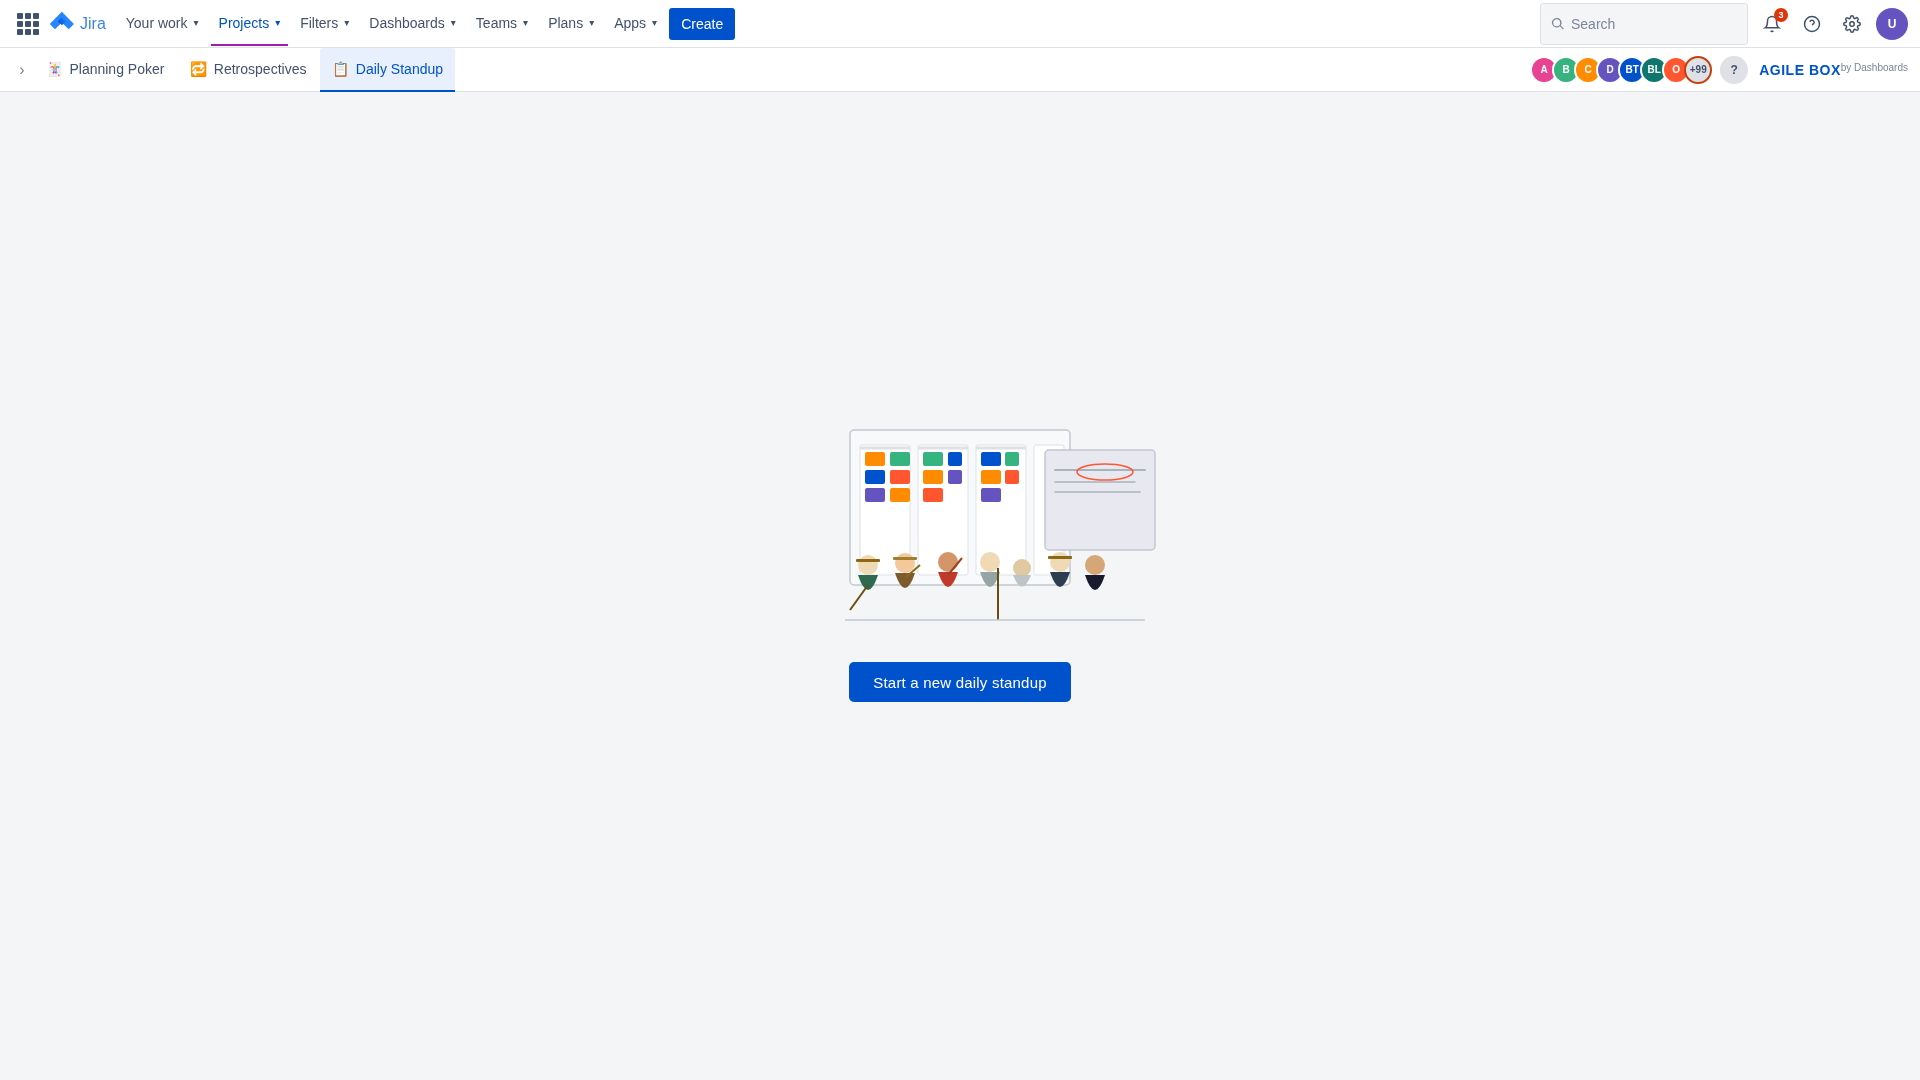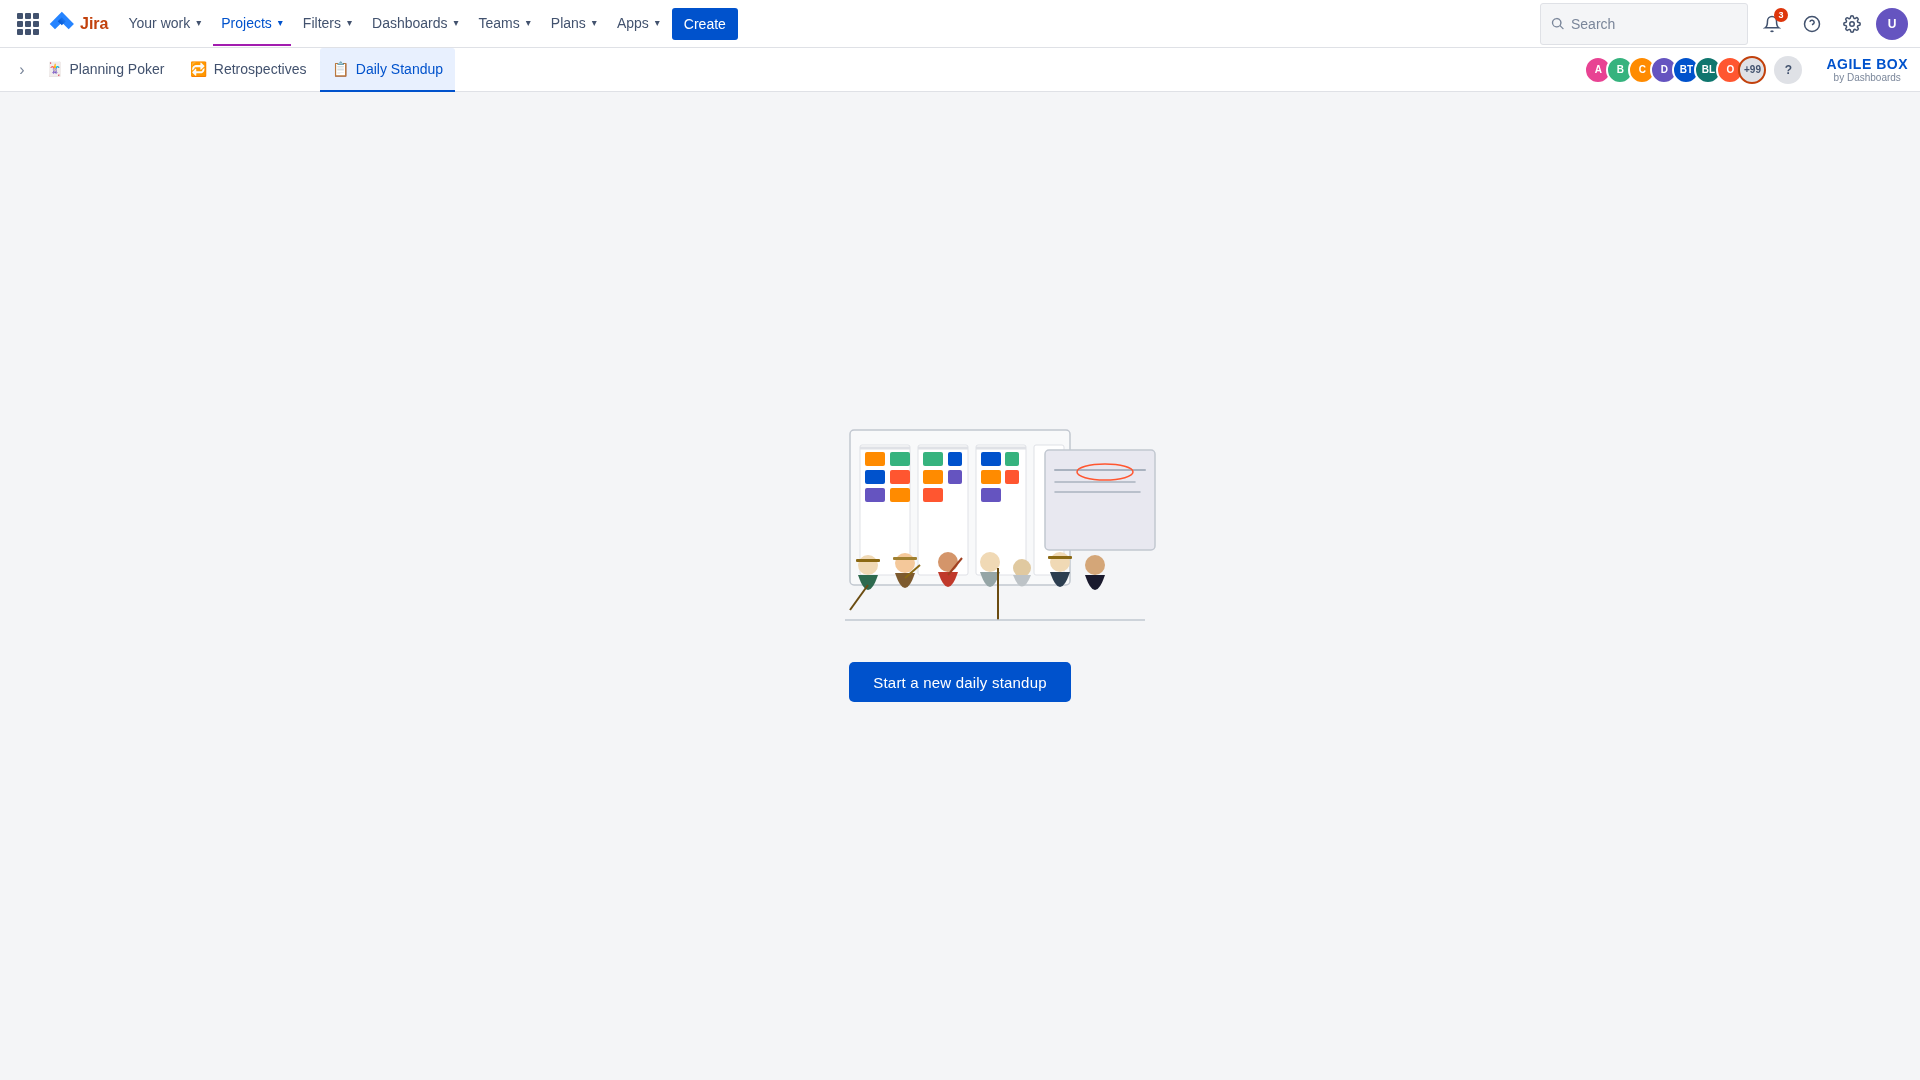--- a/index.html
+++ b/index.html
@@ -13,21 +13,21 @@
     }
     .topnav-left { display: flex; align-items: center; gap: 4px; flex: 1; }
     .topnav-right { display: flex; align-items: center; gap: 8px; }
 
     .grid-icon { display: flex; align-items: center; justify-content: center; width: 32px; height: 32px; cursor: pointer; border-radius: 3px; }
     .grid-dots { display: grid; grid-template-columns: repeat(3,6px); gap: 2px; }
     .grid-dots span { width: 6px; height: 6px; background: #42526e; border-radius: 1px; display: block; }
 
     .jira-logo { display: flex; align-items: center; gap: 4px; margin-right: 8px; cursor: pointer; text-decoration: none; }
     .jira-logo-icon { width: 28px; height: 28px; }
-    .jira-logo-text { font-size: 16px; font-weight: 700; color: #c2410c; }
+    .jira-logo-text { font-size: 16px; font-weight: 400; color: #3b82f6; }
 
     .nav-item {
       display: flex; align-items: center; gap: 3px; padding: 0 8px; height: 45px;
       font-size: 14px; font-weight: 500; color: #42526e; cursor: pointer;
       border-bottom: 2px solid transparent; white-space: nowrap;
     }
     .nav-item.active { color: #0052cc; border-bottom: 2px solid #a21caf; }
 
     .create-btn {
       background: #0052cc; color: #fff; border: none; border-radius: 3px;
@@ -93,21 +93,21 @@
       width: 28px; height: 28px; border-radius: 50%; border: 2px solid #c2410c;
       margin-left: -6px; display: flex; align-items: center; justify-content: center;
       cursor: pointer;
     }
     .help-circle {
       width: 28px; height: 28px; border-radius: 50%; background: #dfe1e6;
       display: flex; align-items: center; justify-content: center;
       font-size: 12px; font-weight: 700; color: #42526e; cursor: pointer;
     }
     .agile-box-brand {
-      display: flex; flex-direction: column; align-items: center; margin-left: 16px;
+      display: flex; flex-direction: row; align-items: flex-start; margin-left: 3px;
     }
     .agile-box-title {
       font-size: 14px; font-weight: 800; color: #0052cc; letter-spacing: 0.5px;
     }
     .agile-box-sub { font-size: 10px; color: #7a869a; }
 
     
     .main-content {
       display: flex; flex-direction: column; align-items: center; justify-content: center;
       height: calc(1080px - 48px - 44px); background: #f4f5f7;

